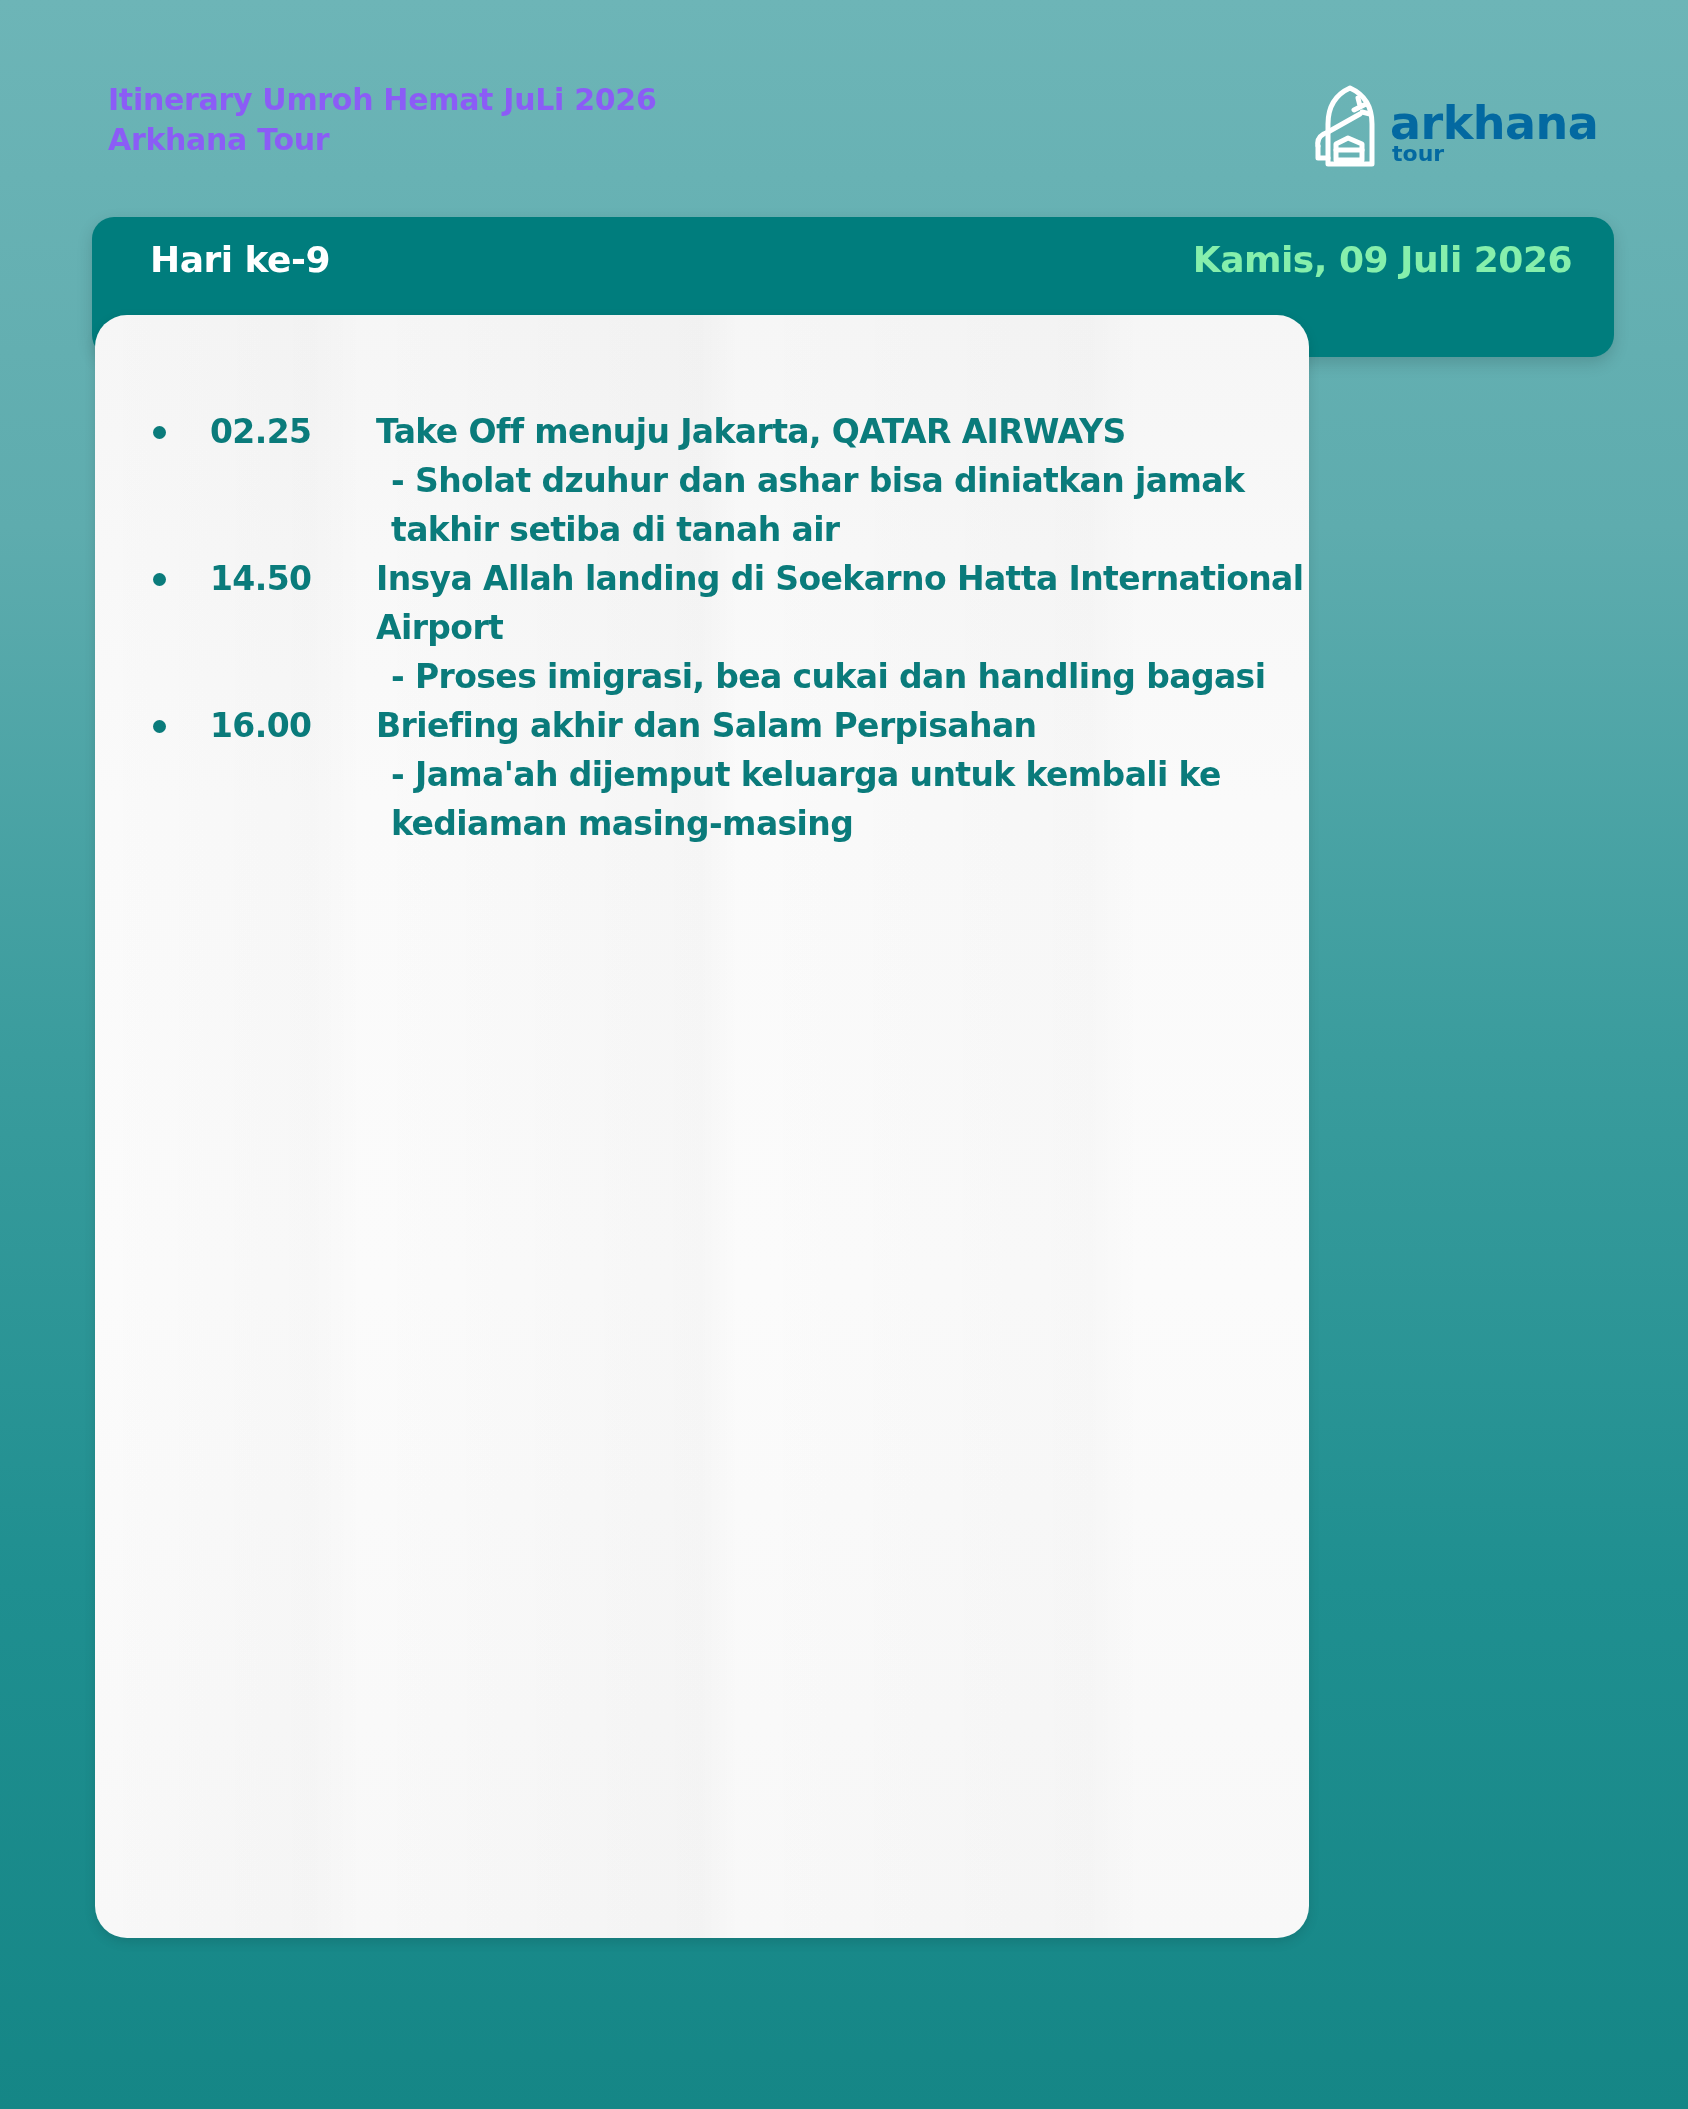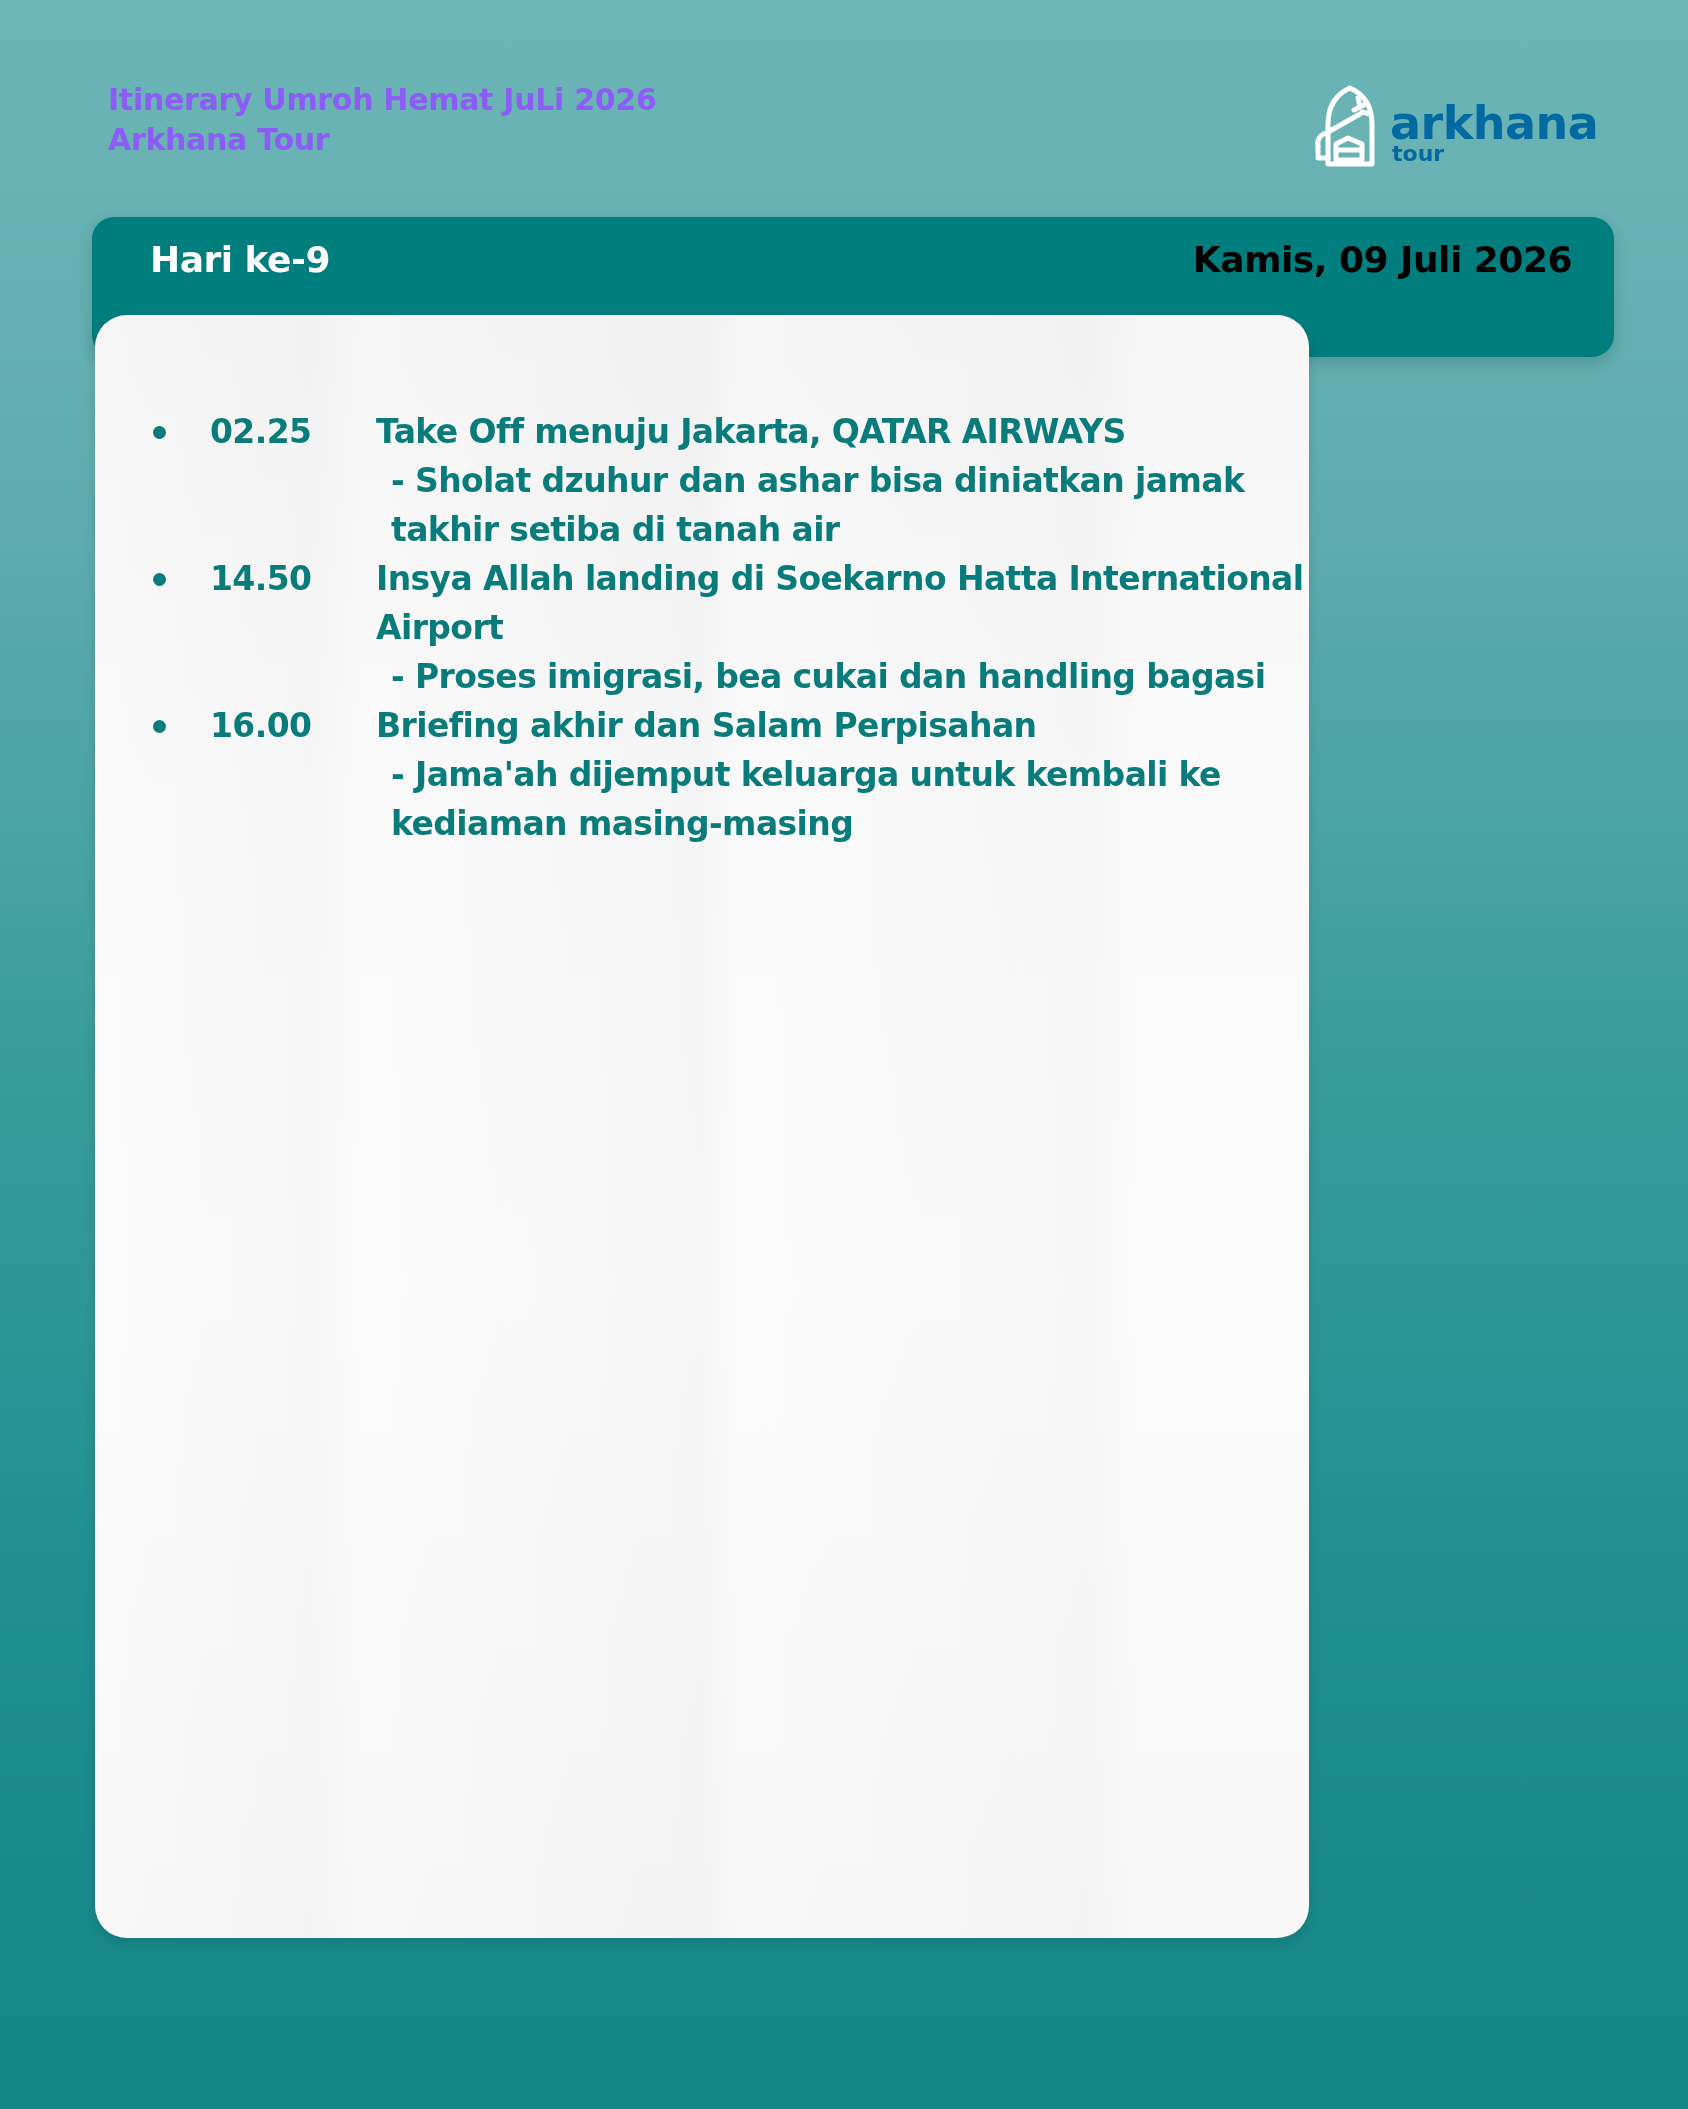--- a/index.html
+++ b/index.html
@@ -31,21 +31,21 @@
       position: absolute; left: 92px; top: 217px; width: 1506px; height: 140px;
       background: #007d7d; border-radius: 22px;
       box-shadow: 0 6px 16px rgba(0,0,0,0.15);
       padding-left: 16px;
     }
     .header-band .day {
       position: absolute; left: 58px; top: 22px; color: #fff; font-size: 36px;
       font-weight: 600; letter-spacing: -0.5px;
     }
     .header-band .date {
-      position: absolute; right: 42px; top: 22px; color: #000000; font-size: 36px;
+      position: absolute; right: 42px; top: 22px; color: #86efac; font-size: 36px;
       font-weight: 600; letter-spacing: -0.5px;
     }
     .card {
       position: absolute; left: 95px; top: 315px; width: 1214px; height: 1623px;
       border-radius: 32px;
       background:
         linear-gradient(90deg, rgba(0,0,0,0) 0%, rgba(0,0,0,0.015) 18%, rgba(0,0,0,0) 22%, rgba(0,0,0,0.02) 50%, rgba(0,0,0,0) 53%, rgba(0,0,0,0.015) 82%, rgba(0,0,0,0) 86%),
         linear-gradient(180deg, #f6f6f6 0%, #fafafa 30%, #fbfbfb 60%, #f8f8f8 100%);
       box-shadow: 0 4px 12px rgba(0,0,0,0.12);
     }

